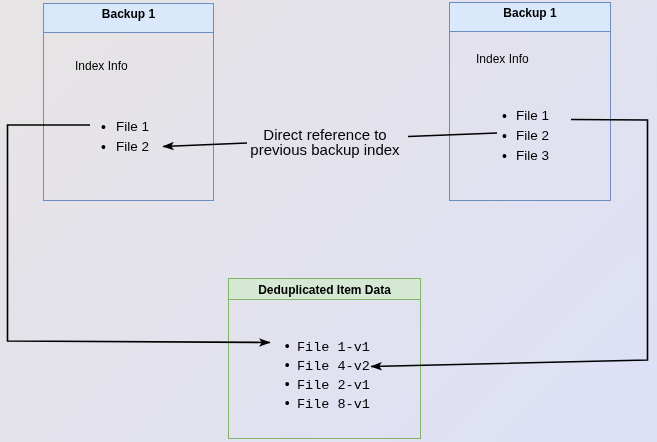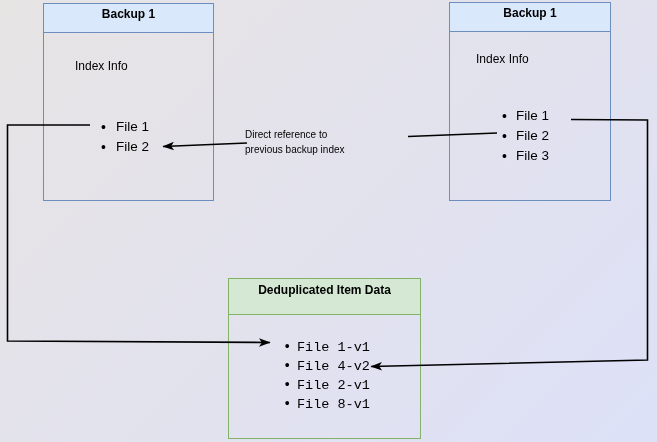--- a/index.html
+++ b/index.html
@@ -26,21 +26,21 @@
     box-sizing:border-box;
   }
   .blue .box-header {
     background:var(--blue_fill,#dae8fc);
     border-bottom:1px solid var(--blue_border,#6c8ebf);
     height:29px; line-height:21px;
   }
   .green .box-header {
     background:var(--green_fill,#d5e8d4);
     border-bottom:1px solid var(--green_border,#82b366);
-    height:36px; line-height:23px;
+    height:21px; line-height:23px;
   }
   #backup1 { left:43px;  top:3px;   width:169px; height:196px; }
   #backup2 { left:449px; top:2px;   width:160px; height:197px; }
   #dedup   { left:228px; top:278px; width:191px; height:159px; }
 
   .index-label {
     position:absolute;
     font-size:12px;
     line-height:17px;
     white-space:nowrap;
@@ -65,21 +65,22 @@
   #backup1 ul.files { left:57px; top:113px; }
   #backup1 ul.files li { line-height:20px; padding-left:15px; }
   #backup2 ul.files { left:52px; top:103px; }
   #backup2 ul.files li { line-height:20px; padding-left:14px; }
   #dedup   ul.files { left:54px; top:59px;font-family:Liberation Mono, monospace; }
   #dedup   ul.files li { line-height:19px; padding-left:14px; }
 
   .annotation {
     position:absolute;
     left:245px; top:127px; width:160px;
-    font-size:10px;
+    text-align:center;
+    font-size:15px;
     line-height:15px;
     z-index:6;
   }
   svg.arrows {
     position:absolute;
     left:0; top:0;
     z-index:5;
     pointer-events:none;
   }
   svg.arrows path {

